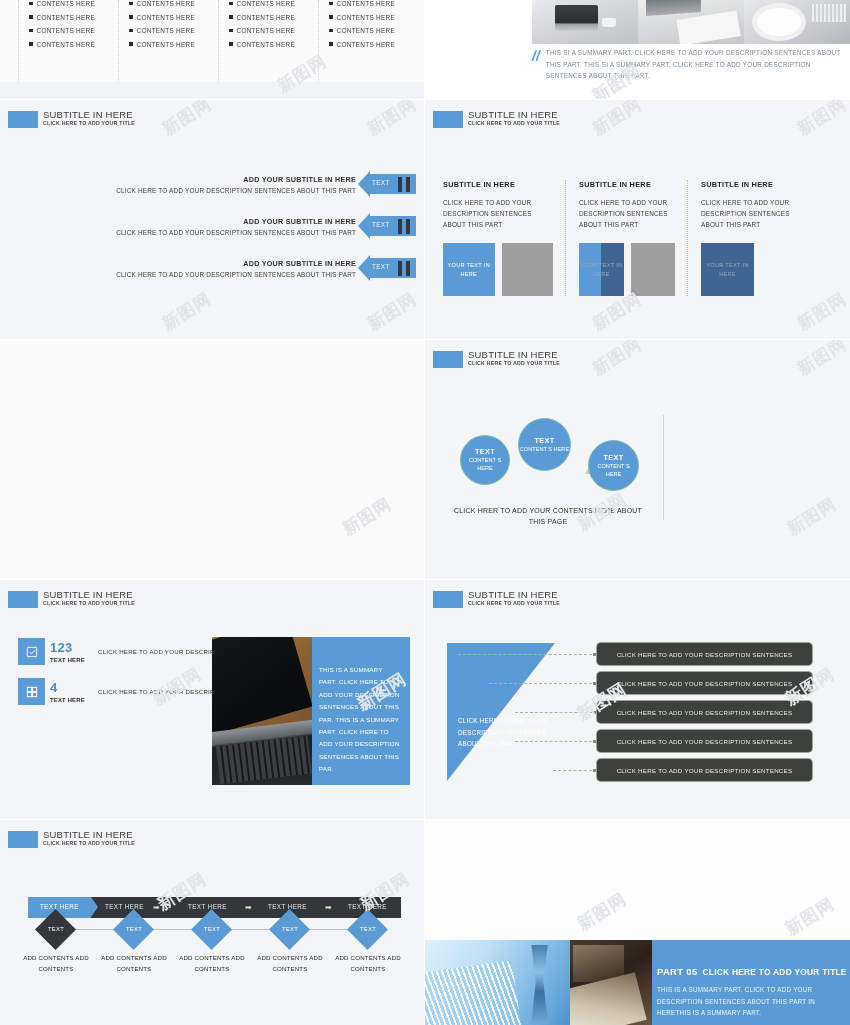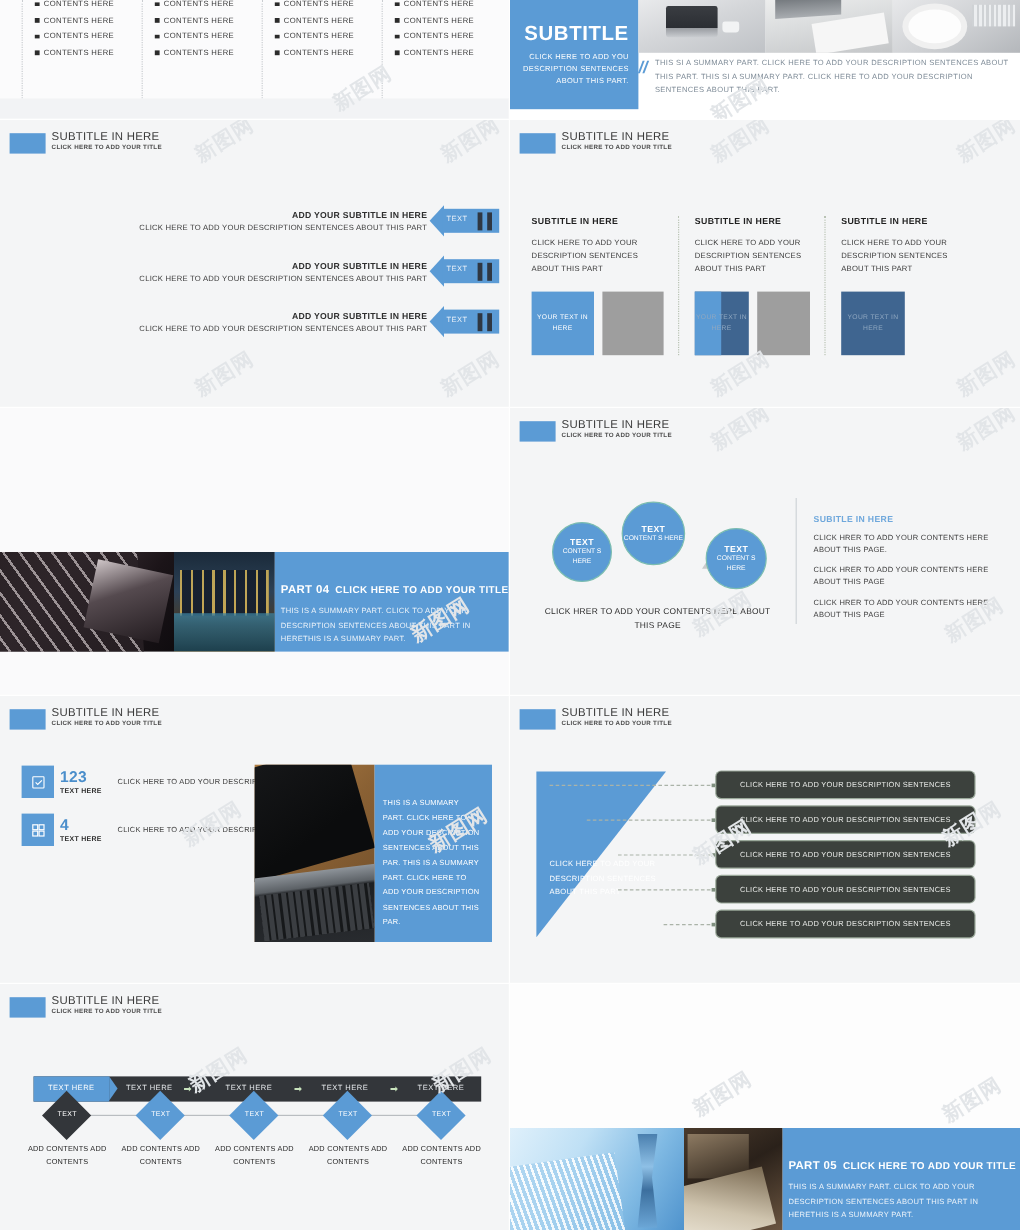--- a/index.html
+++ b/index.html
@@ -272,24 +272,20 @@
             <span class="sq"></span>
             <span>CONTENTS HERE</span>
           </div>
       </div>
     </div>
     <div class="base"></div>
     <div class="wm" style="left:275px;top:62px;">新图网</div>
   </div>
 
   <div class="panel p2">
-    <div class="blue">
-      <div class="h">SUBTITLE</div>
-      <div class="d">CLICK HERE TO ADD YOU DESCRIPTION SENTENCES ABOUT THIS PART.</div>
-    </div>
     <div class="imgs">
       <div class="ph ph1"></div>
       <div class="ph ph2"></div>
       <div class="ph ph3"></div>
     </div>
     <div class="sum">
       <span class="quote">//</span>
       <p>THIS SI A SUMMARY PART. CLICK HERE TO ADD YOUR DESCRIPTION SENTENCES ABOUT THIS PART. THIS SI A SUMMARY PART. CLICK HERE TO ADD YOUR DESCRIPTION SENTENCES ABOUT THIS PART.</p>
     </div>
     <div class="wm" style="left:165px;top:72px;">新图网</div>
@@ -391,30 +387,20 @@
         </div>
       </div>
     </div>
     <div class="wm" style="left:165px;top:5px;">新图网</div>
     <div class="wm" style="left:370px;top:5px;">新图网</div>
     <div class="wm" style="left:165px;top:200px;">新图网</div>
     <div class="wm" style="left:370px;top:200px;">新图网</div>
   </div>
 
   <div class="panel p5">
-    <div class="band">
-      <div class="im1"></div>
-      <div class="im2"></div>
-      <div class="txt">
-        <div class="ttl">
-          <span>PART 04</span><span class="sm">CLICK HERE TO ADD YOUR TITLE</span>
-        </div>
-        <div class="dsc">THIS IS A SUMMARY PART. CLICK TO ADD YOUR DESCRIPTION SENTENCES ABOUT THIS PART IN HERETHIS IS A SUMMARY PART.</div>
-      </div>
-    </div>
     <div class="wm" style="left:340px;top:165px;">新图网</div>
   </div>
 
   <div class="panel p6">
     <div class="slidehead">
       <div class="blk"></div>
       <div class="tt">
         <div class="t1">SUBTITLE IN HERE</div>
         <div class="t2">CLICK HERE TO ADD YOUR TITLE</div>
       </div>
@@ -432,26 +418,20 @@
       <span class="c-t">TEXT</span>
       <span class="c-d">CONTENT S HERE</span>
     </div>
     <div class="circ" style="left:163px;top:100px;width:51px;height:51px;">
       <span class="c-t">TEXT</span>
       <span class="c-d">CONTENT S HERE</span>
     </div>
 
     <div class="caption">CLICK HRER TO ADD YOUR CONTENTS HERE ABOUT THIS PAGE</div>
     <div class="divider"></div>
-    <div class="right">
-      <div class="rh">SUBITLE IN HERE</div>
-      <p>CLICK HRER TO ADD YOUR CONTENTS HERE ABOUT THIS PAGE.</p>
-      <p>CLICK HRER TO ADD YOUR CONTENTS HERE ABOUT THIS PAGE</p>
-      <p>CLICK HRER TO ADD YOUR CONTENTS HERE ABOUT THIS PAGE</p>
-    </div>
     <div class="wm" style="left:165px;top:5px;">新图网</div>
     <div class="wm" style="left:370px;top:5px;">新图网</div>
     <div class="wm" style="left:150px;top:160px;">新图网</div>
     <div class="wm" style="left:360px;top:165px;">新图网</div>
   </div>
 
   <div class="panel p7">
     <div class="slidehead">
       <div class="blk"></div>
       <div class="tt">

